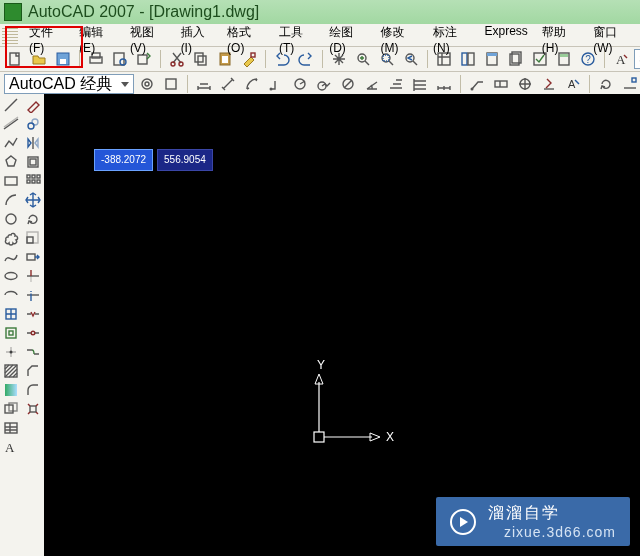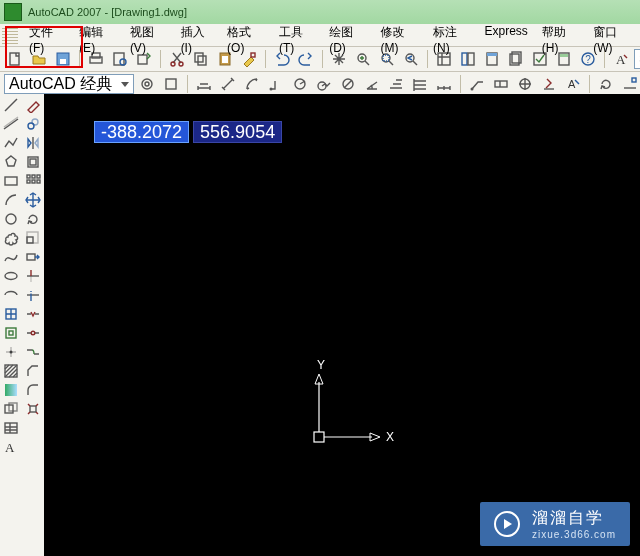--- a/index.html
+++ b/index.html
@@ -1,21 +1,21 @@
 <!DOCTYPE html>
 <html><head>
 <meta charset="utf-8">
 <style>
   html,body{margin:0;padding:0;font-family:"Microsoft YaHei","SimSun",sans-serif;font-size:12px;background:#fff;overflow:hidden;}
   .window{width:640px;height:556px;position:relative;background:#ece9d8;}
 
   
   .titlebar{height:24px;background:linear-gradient(#b5e0b5 0%,#a2d8a2 100%);display:flex;align-items:center;padding:0 4px;}
   .titlebar .icon{width:16px;height:16px;background:#2e8b2e;display:inline-block;margin-right:6px;border:1px solid #1a5a1a;}
-  .titlebar .title{color:#1d4d1d;font-size:11px;}
+  .titlebar .title{color:#1d4d1d;font-size:16px;}
 
   
   .menubar{height:22px;background:#f4f3ee;border-bottom:1px solid #c8c4b8;display:flex;align-items:flex-start;padding-left:22px;position:relative;}
   .menubar .grip{position:absolute;left:2px;top:2px;width:16px;height:18px;background:repeating-linear-gradient(0deg,#bfb89a 0 1px,transparent 1px 3px);}
   .menubar .item{padding:0 7px;color:#000;cursor:default;}
 
   
   .red-highlight{position:absolute;left:5px;top:26px;width:74px;height:38px;border:2px solid #e00000;pointer-events:none;z-index:50;}
 
   
@@ -33,28 +33,28 @@
   .side-left{position:absolute;left:0;top:94px;width:22px;bottom:0;background:#f4f3ee;border-right:1px solid #c8c4b8;display:flex;flex-direction:column;align-items:center;padding-top:2px;gap:1px;}
   .side-left2{position:absolute;left:22px;top:94px;width:22px;bottom:0;background:#f4f3ee;border-right:1px solid #c8c4b8;display:flex;flex-direction:column;align-items:center;padding-top:2px;gap:1px;}
   .vbtn{width:18px;height:18px;display:flex;align-items:center;justify-content:center;border-radius:2px;flex:0 0 auto;}
   .vbtn svg{width:16px;height:16px;}
 
   
   .canvas{position:absolute;left:44px;top:94px;right:0;bottom:0;background:#000;overflow:hidden;}
   .ucs{position:absolute;left:270px;top:270px;}
   .ucs svg{overflow:visible;}
   .coord-box{position:absolute;left:50px;top:27px;display:flex;gap:4px;align-items:center;}
-  .coord-cell{background:#1b2787;color:#fff;border:1px solid #3a46a6;padding:2px 6px;font-size:18px;font-family:Arial;line-height:16px;}
+  .coord-cell{background:#1b2787;color:#fff;border:1px solid #3a46a6;padding:2px 6px;font-size:10px;font-family:Arial;line-height:16px;margin-top:28px;}
   .coord-cell.sel{background:#2456d8;color:#fff;border-color:#6aa2ff;}
 
   
   .watermark{position:absolute;right:10px;bottom:10px;background:#3a6aa8;color:#fff;padding:6px 14px;display:flex;align-items:center;gap:12px;font-size:16px;letter-spacing:2px;border-radius:2px;}
   .watermark .play{width:22px;height:22px;border:2px solid #fff;border-radius:50%;display:flex;align-items:center;justify-content:center;}
   .watermark .play::after{content:"";border-left:8px solid #fff;border-top:5px solid transparent;border-bottom:5px solid transparent;margin-left:2px;}
-  .watermark .sub{font-size:10px;letter-spacing:1px;display:block;color:#d5e3f3;}
+  .watermark .sub{font-size:14px;letter-spacing:1px;display:block;color:#d5e3f3;margin-left:16px;}
 
   
   .st0{stroke:#2a5c9e;fill:none;stroke-width:1.4;}
   .st1{stroke:#8a2c2c;fill:none;stroke-width:1.4;}
   .stg{stroke:#3c7a3c;fill:none;stroke-width:1.4;}
   .stgray{stroke:#555;fill:none;stroke-width:1.4;}
   .fill-y{fill:#e9c84c;}
   .fill-b{fill:#6fa3d8;}
 </style>
 </head>

